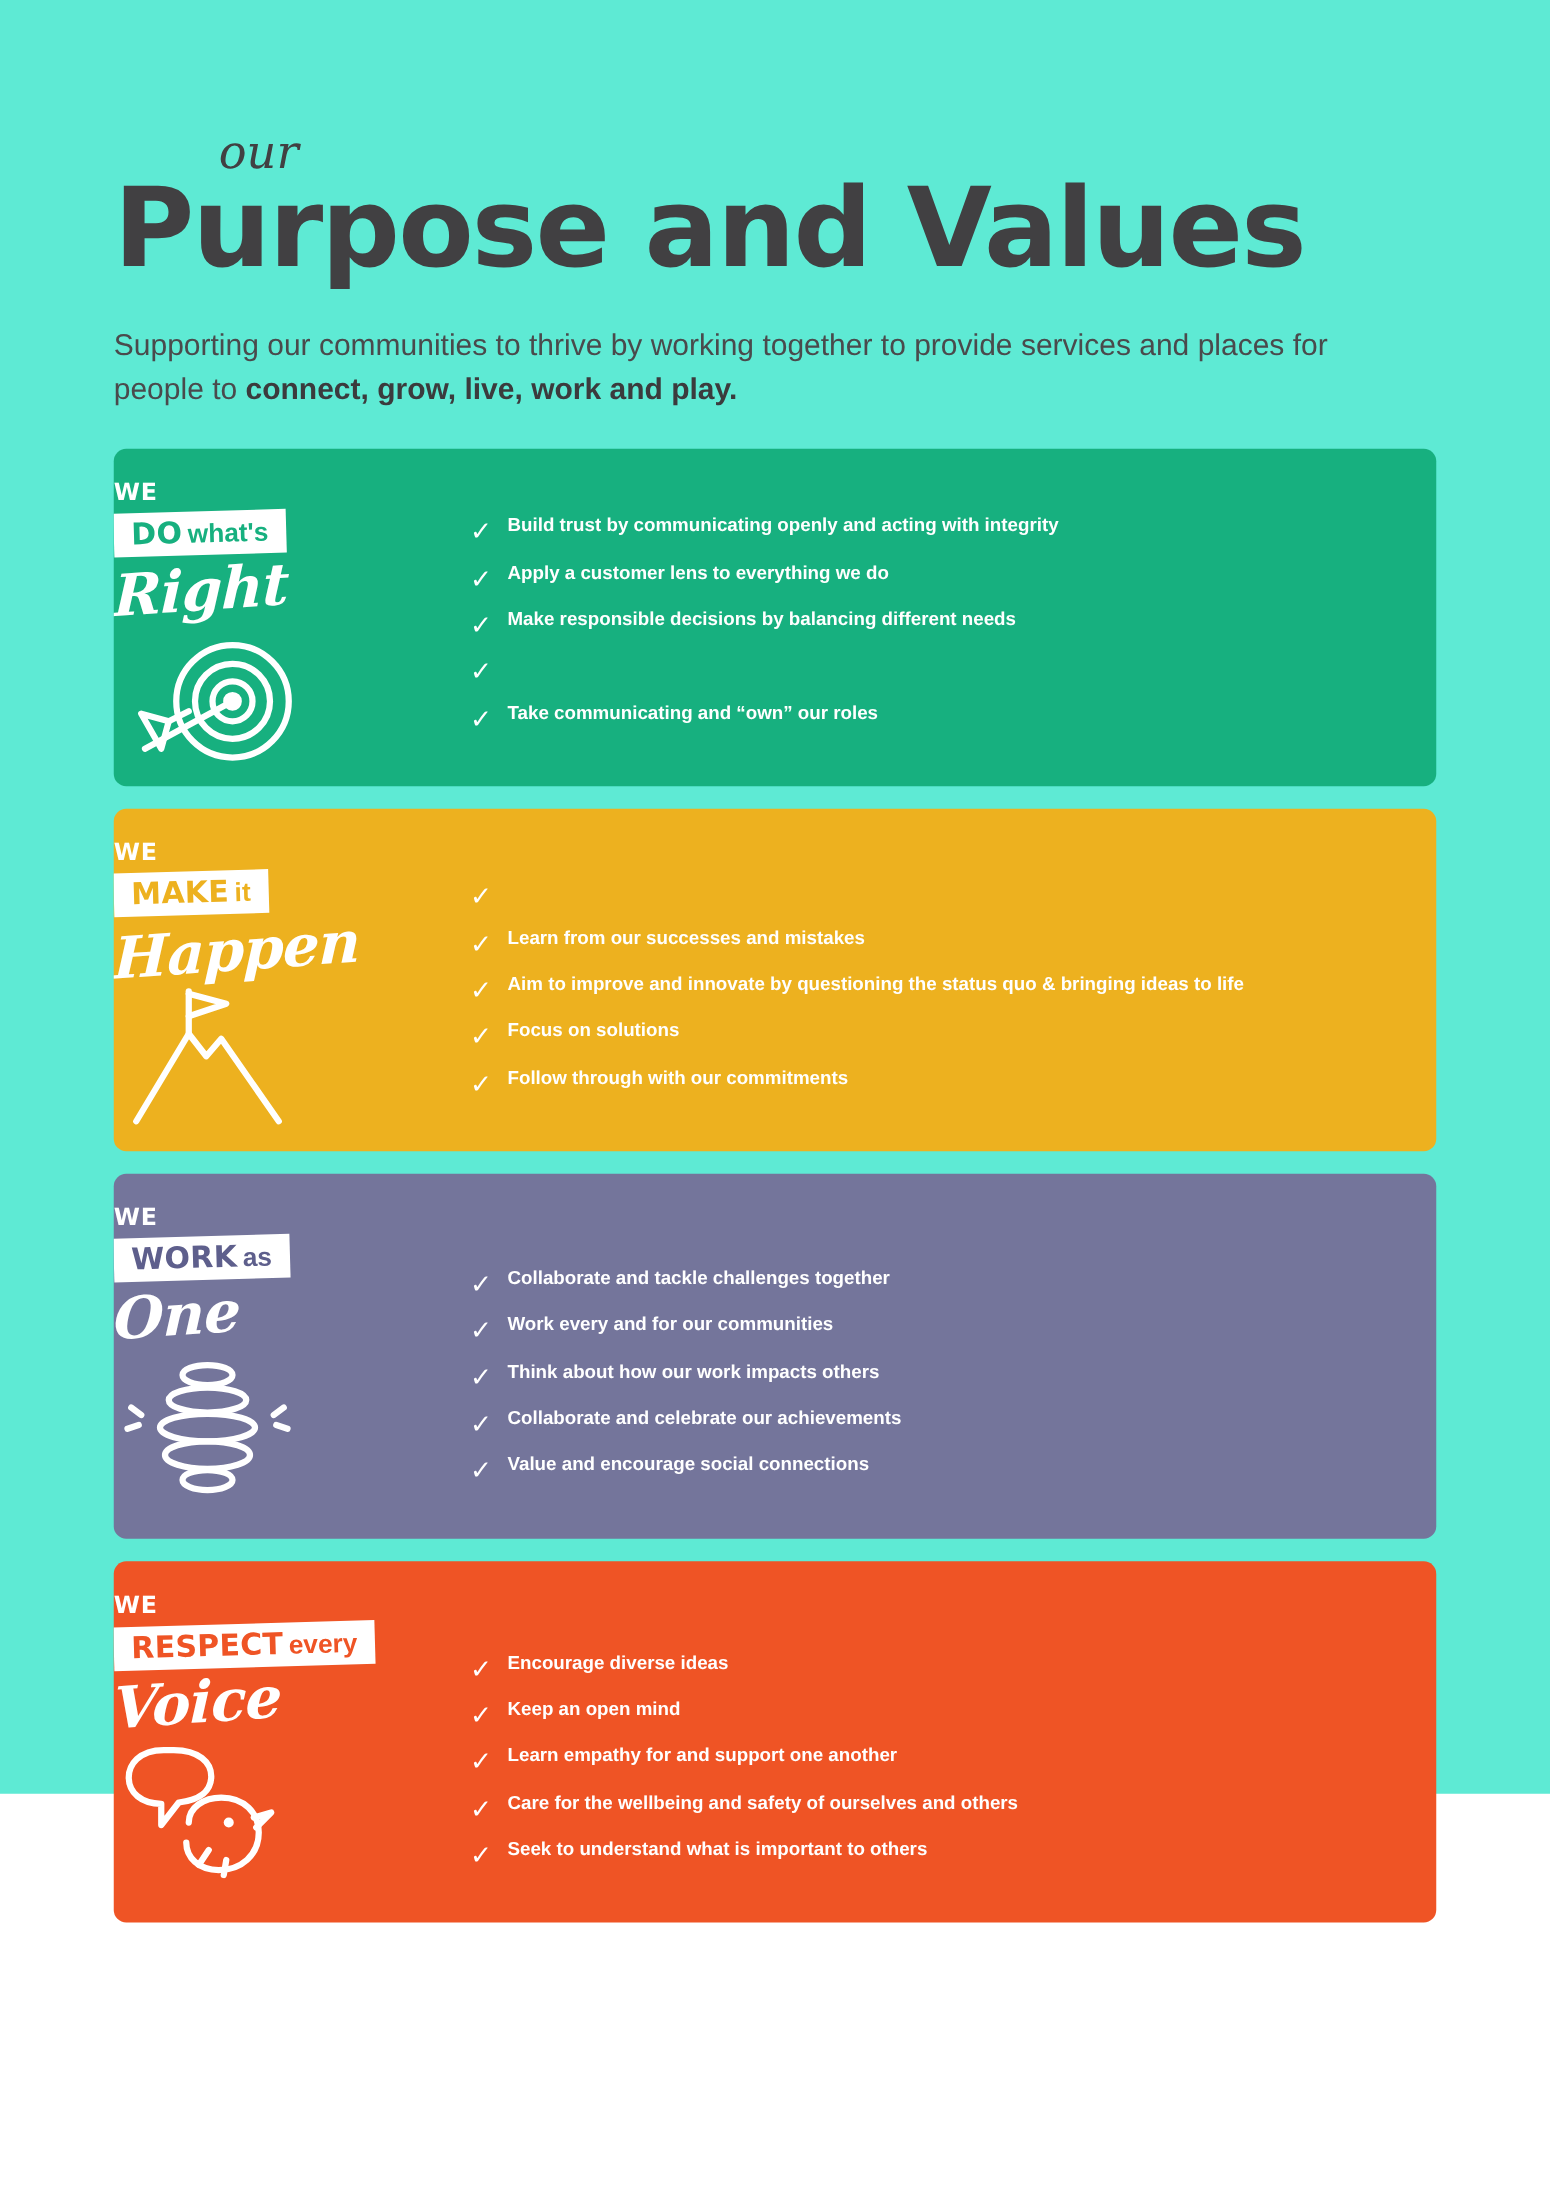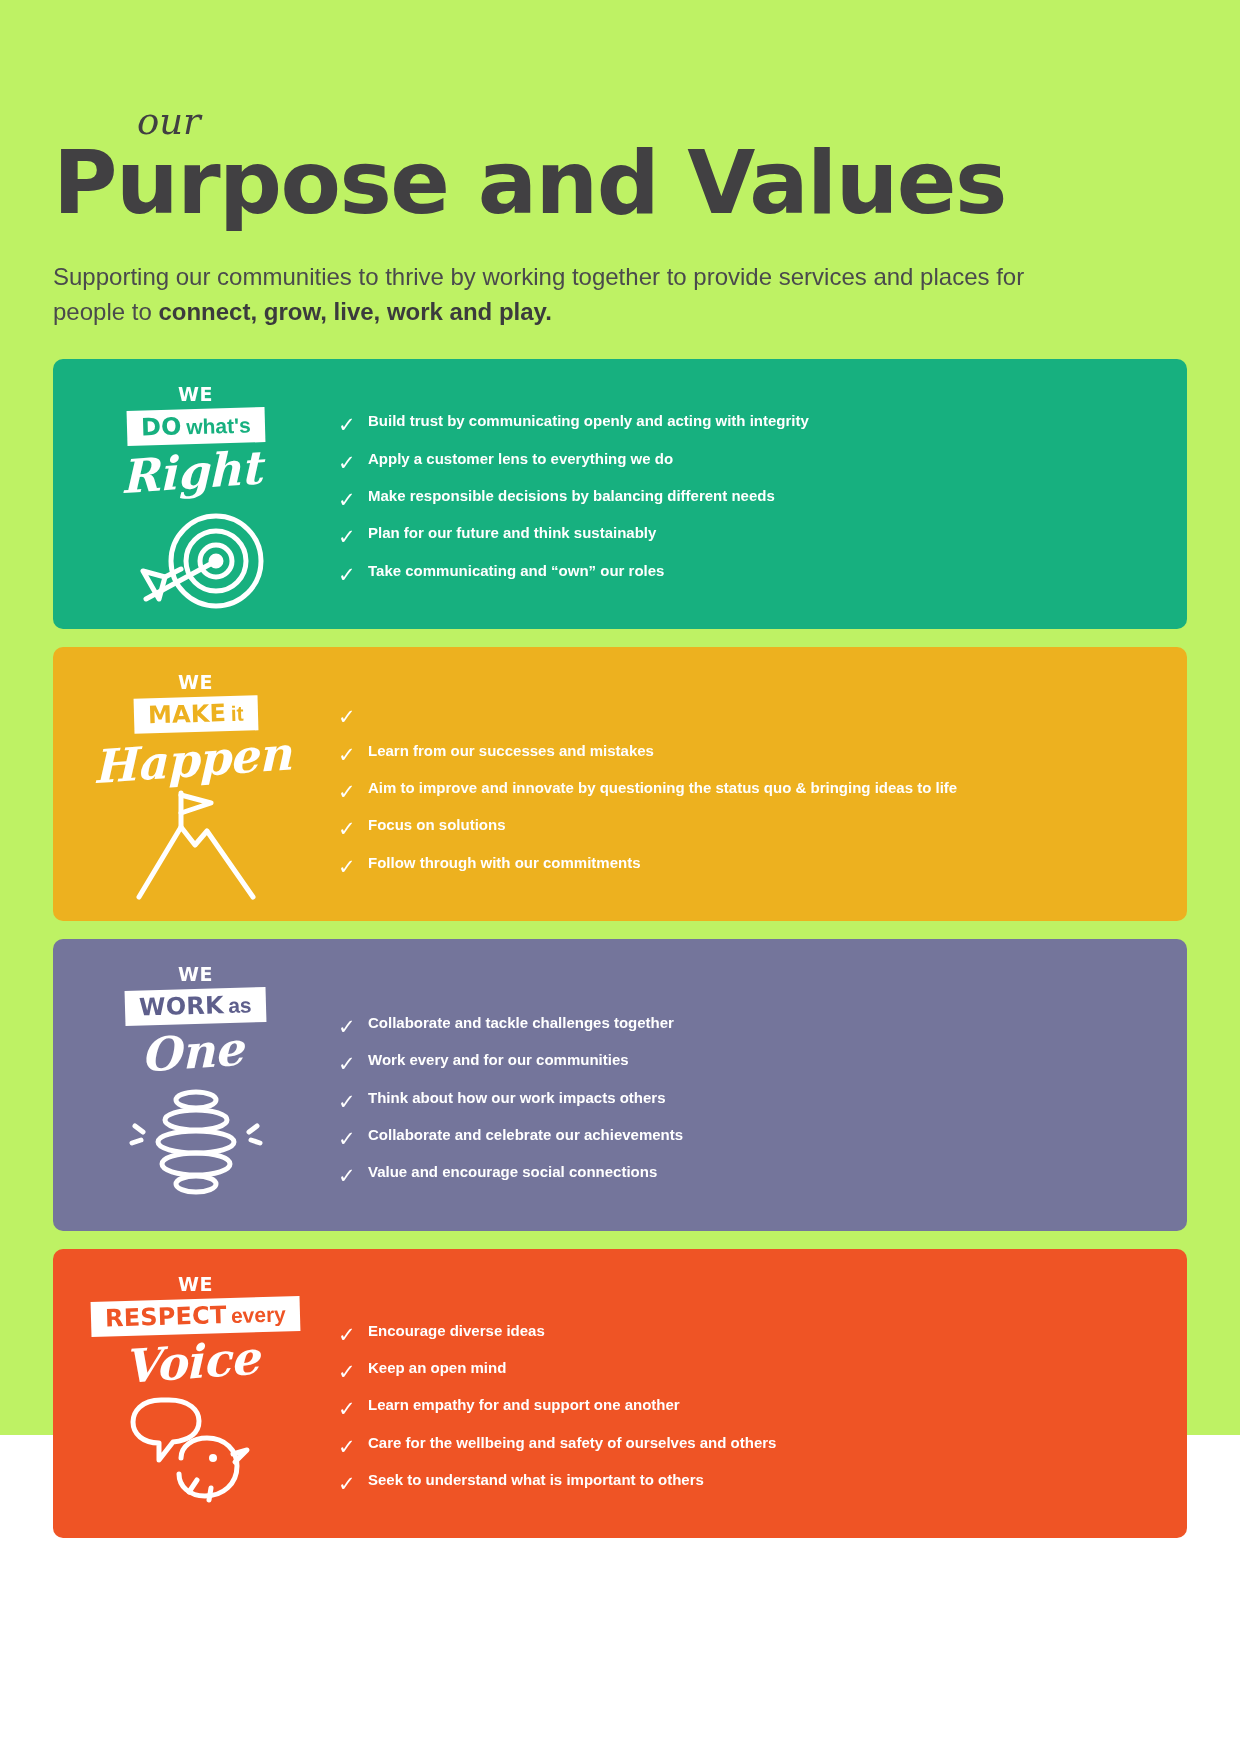--- a/index.html
+++ b/index.html
@@ -4,22 +4,22 @@
 <style>
   * { box-sizing: border-box; margin: 0; padding: 0; }
   html, body {
     width: 1240px; height: 1754px;
     background: #ffffff;
     font-family: "Liberation Sans", sans-serif;
   }
   .page {
     position: relative;
     width: 1240px; height: 1435px;
-    padding: 0 53px;
-    background: #bef264;
+    padding: 0 91px;
+    background: #5eead4;
   }
 
   
   .header { padding-top: 140px; }
   .title-line {
     position: relative;
     display: block;
     font-family: "DejaVu Sans", sans-serif;
     font-weight: bold;
     font-size: 88px;
@@ -58,21 +58,21 @@
     margin-bottom: 18px;
     overflow: hidden;
   }
   .card-brand {
     position: relative;
     flex: 0 0 285px;
     min-height: 100%;
     padding-top: 26px;
     display: flex;
     flex-direction: column;
-    align-items: center;
+    align-items: flex-start;
   }
   .brand-we {
     font-family: "DejaVu Sans", sans-serif;
     font-weight: bold;
     font-size: 19px;
     letter-spacing: 0.6px;
     color: #ffffff;
     line-height: 1;
     margin-bottom: 5px;
   }
@@ -205,21 +205,20 @@
         <div class="bullet">
           <span class="check">✓</span>
           <span class="bullet-text">Apply a customer lens to everything we do</span>
         </div>
         <div class="bullet">
           <span class="check">✓</span>
           <span class="bullet-text">Make responsible decisions by balancing different needs</span>
         </div>
         <div class="bullet">
           <span class="check">✓</span>
-          <span class="bullet-text">Plan for our future and think sustainably</span>
         </div>
         <div class="bullet">
           <span class="check">✓</span>
           <span class="bullet-text">Take communicating and “own” our roles</span>
         </div>
       </div>
     </section>
 
     <section class="card yellow">
       <div class="card-brand">

